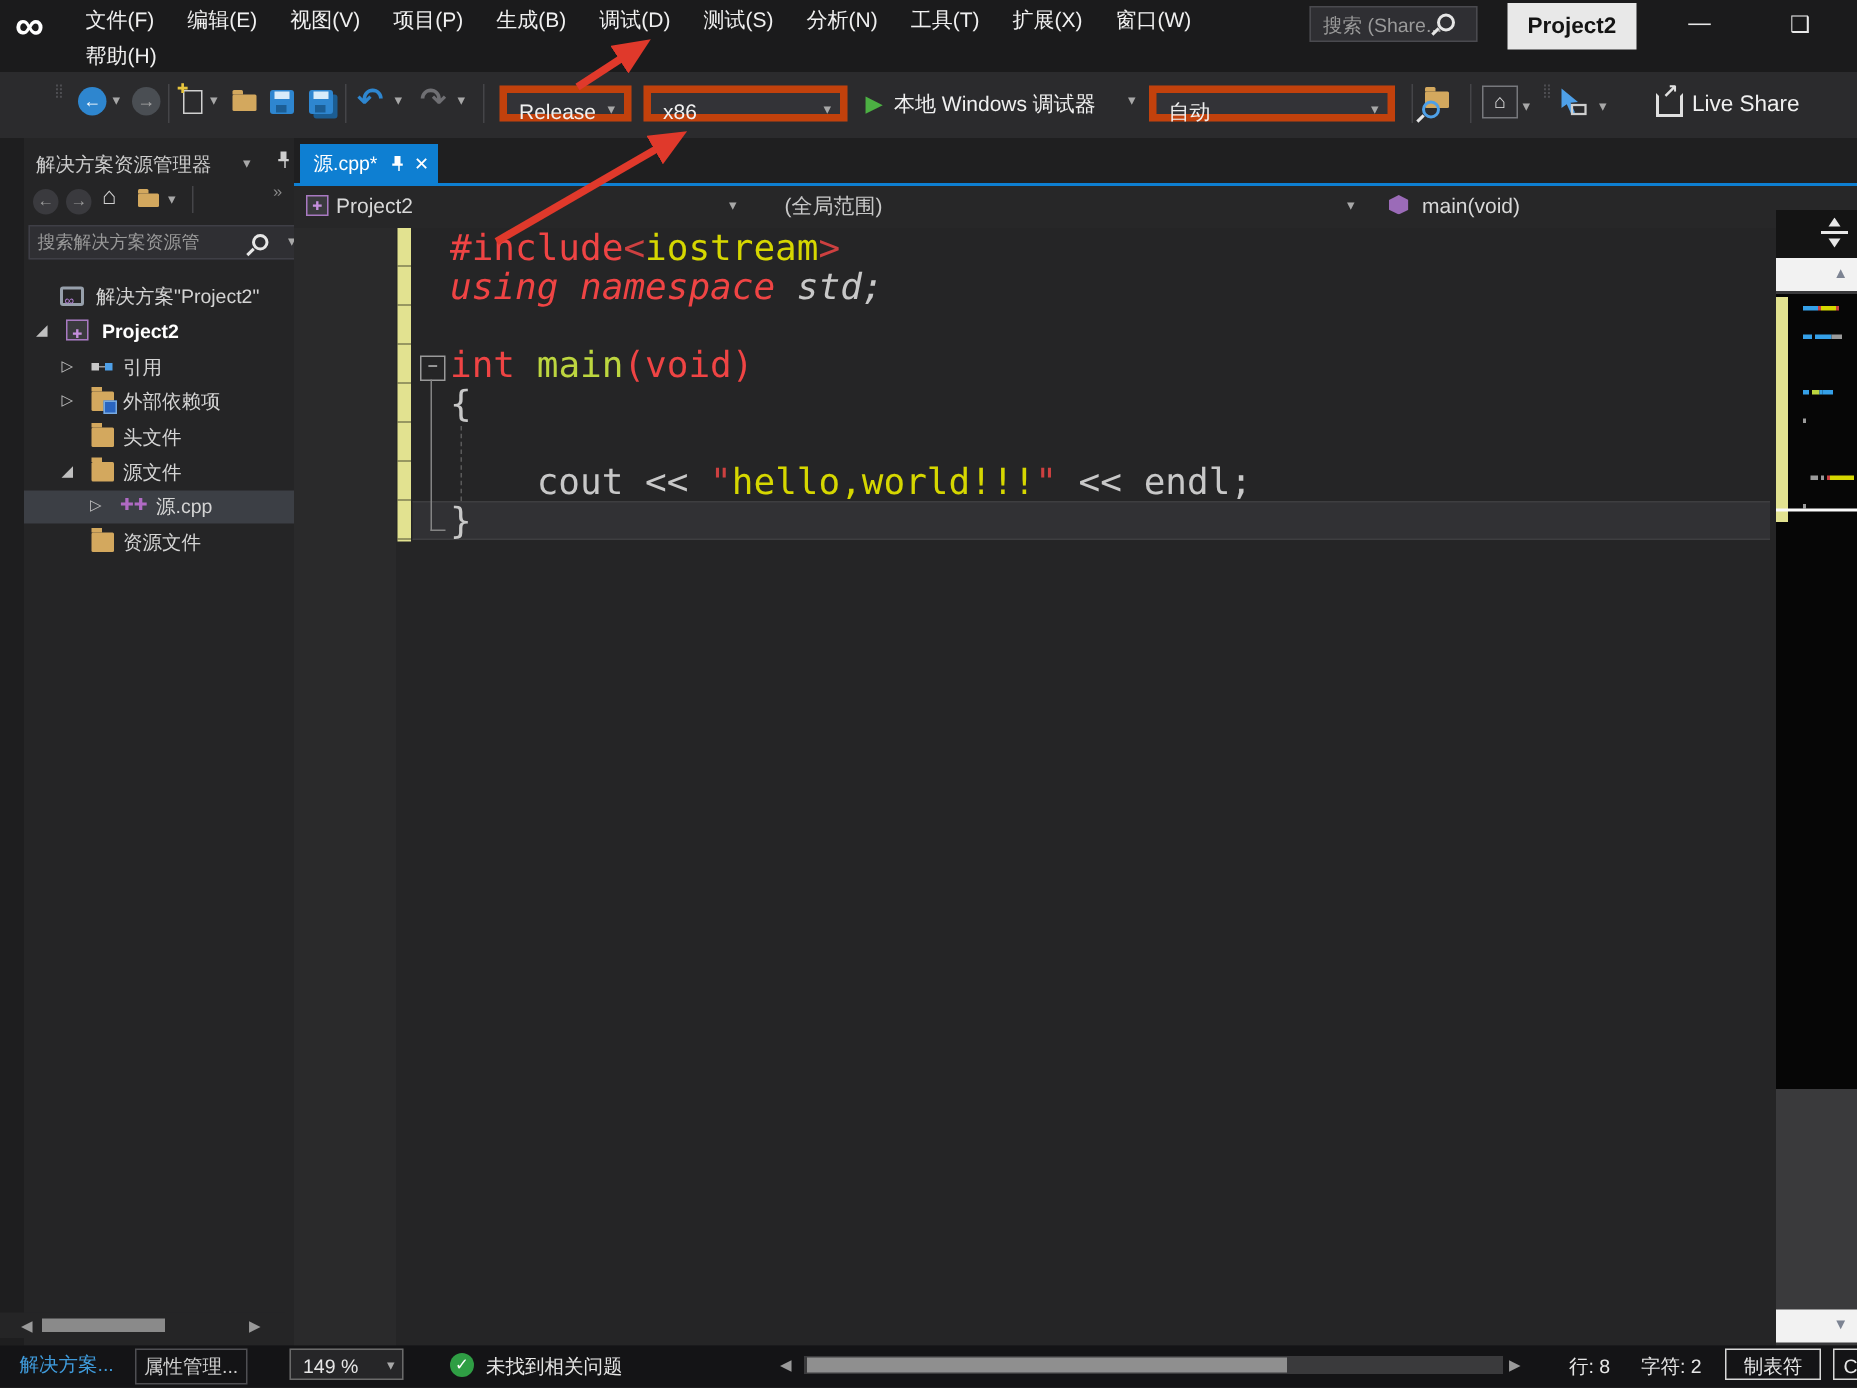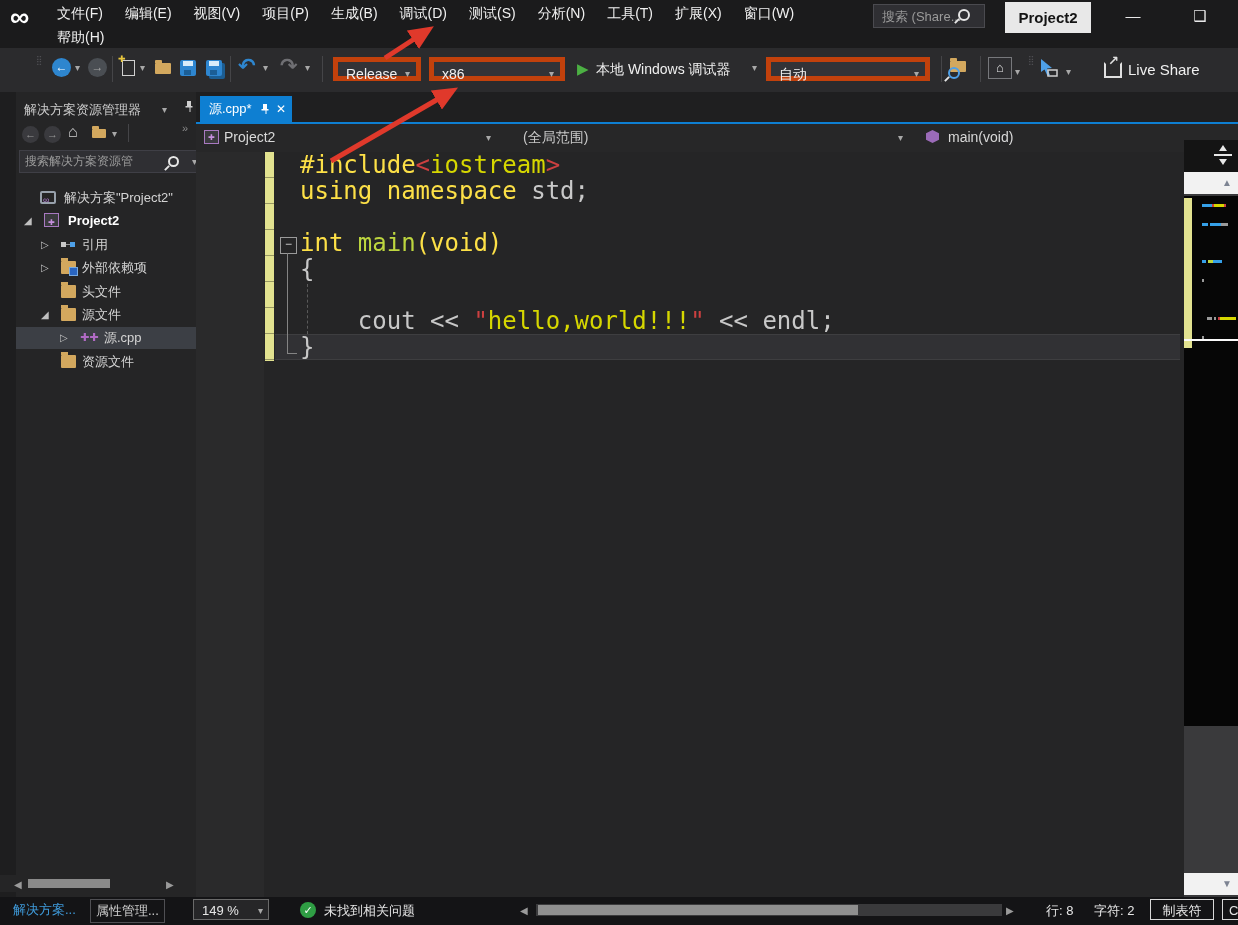--- a/index.html
+++ b/index.html
@@ -63,21 +63,21 @@
   #editor-strip{left:196px;top:92px;width:1042px;height:30px;background:#1f1f20;}
   #editor-tab{left:200px;top:96px;width:92px;height:26px;background:#0e7fd2;color:#ffffff;font-size:13px;line-height:26px;padding-left:9px;box-sizing:border-box;}
   #tab-blueline{left:196px;top:122px;width:1042px;height:2px;background:#0e7fd2;}
   #breadcrumb{left:196px;top:124px;width:1042px;height:28px;background:#272728;color:#d8d8d8;font-size:14px;}
   #code-area{left:196px;top:152px;width:988px;height:745px;background:#252526;}
   #gutter-strip{position:absolute;left:0;top:0;width:68px;height:745px;background:#2a2a2b;}
   #change-bar{position:absolute;left:69px;top:0;width:9px;height:209px;background:#e2e290;
       background-image:repeating-linear-gradient(to bottom,transparent 0 25px,rgba(60,60,40,.45) 25px 26px);}
   .code-line{position:absolute;left:104px;white-space:pre;font-family:"DejaVu Sans Mono","Liberation Mono",monospace;
       font-size:24px;line-height:26px;height:26px;}
-  .c-kw{color:#fde047;} .c-fn{color:#bdd63f;} .c-s{color:#d6d700;} .c-q{color:#cd4040;} .c-p{color:#c8c8c8;}
+  .c-kw{color:#ef4444;} .c-fn{color:#bdd63f;} .c-s{color:#d6d700;} .c-q{color:#cd4040;} .c-p{color:#c8c8c8;}
   #cur-line{position:absolute;left:79px;top:182px;width:905px;height:26px;background:#313134;
       border-top:1px solid #3e3e40;border-bottom:1px solid #3e3e40;box-sizing:border-box;}
   #fold-box{position:absolute;left:84px;top:85px;width:15px;height:15px;border:1px solid #9a9a9a;
       color:#cccccc;font-size:12px;line-height:13px;text-align:center;background:#252526;}
   #fold-line{position:absolute;left:91px;top:101px;width:9px;height:100px;border-left:1px solid #848484;border-bottom:1px solid #848484;}
   #indent-guide{position:absolute;left:111px;top:132px;height:50px;border-left:1px dashed #5a5a5a;}
   
   #minimap-zone{left:1184px;top:140px;width:54px;height:757px;background:#3a3a3c;}
   #mm-top{position:absolute;left:0;top:0;width:54px;height:32px;background:#141414;color:#e8e8e8;}
   .scrollbtn{position:absolute;left:0;width:54px;height:22px;background:#f2f2f2;color:#7d8493;font-size:10px;text-align:right;line-height:22px;padding-right:6px;box-sizing:border-box;}
@@ -251,21 +251,21 @@
 
 <div id="code-area" class="abs">
   <div id="gutter-strip"></div>
   <div id="change-bar"></div>
   <div id="cur-line"></div>
   <div id="fold-box">−</div>
   <div id="fold-line"></div>
   <div id="indent-guide"></div>
   <div id="code-lines">
       <div class="code-line" style="top: 0px;"><span class="c-kw">#include</span><span class="c-q">&lt;</span><span class="c-s">iostream</span><span class="c-q">&gt;</span></div>
-      <div class="code-line" style="top: 26px;"><span class="c-kw">using</span><span class="c-p"> </span><span class="c-kw">namespace</span><span class="c-p"> std</span><span class="c-p">;</span></div>
+      <div class="code-line" style="top: 26px; font-style: italic;"><span class="c-kw">using</span><span class="c-p"> </span><span class="c-kw">namespace</span><span class="c-p"> std</span><span class="c-p">;</span></div>
       <div class="code-line" style="top: 52px;"></div>
       <div class="code-line" style="top: 78px;"><span class="c-kw">int</span><span class="c-p"> </span><span class="c-fn">main</span><span class="c-kw">(</span><span class="c-kw">void</span><span class="c-kw">)</span></div>
       <div class="code-line" style="top: 104px;"><span class="c-p">{</span></div>
       <div class="code-line" style="top: 130px;"></div>
       <div class="code-line" style="top: 156px;"><span class="c-p">    </span><span class="c-p">cout</span><span class="c-p"> </span><span class="c-p">&lt;&lt;</span><span class="c-p"> </span><span class="c-q">"</span><span class="c-s">hello,world!!!</span><span class="c-q">"</span><span class="c-p"> </span><span class="c-p">&lt;&lt;</span><span class="c-p"> </span><span class="c-p">endl</span><span class="c-p">;</span></div>
       <div class="code-line" style="top: 182px;"><span class="c-p">}</span></div>
     </div>
 </div>
 
 <div id="minimap-zone" class="abs">

